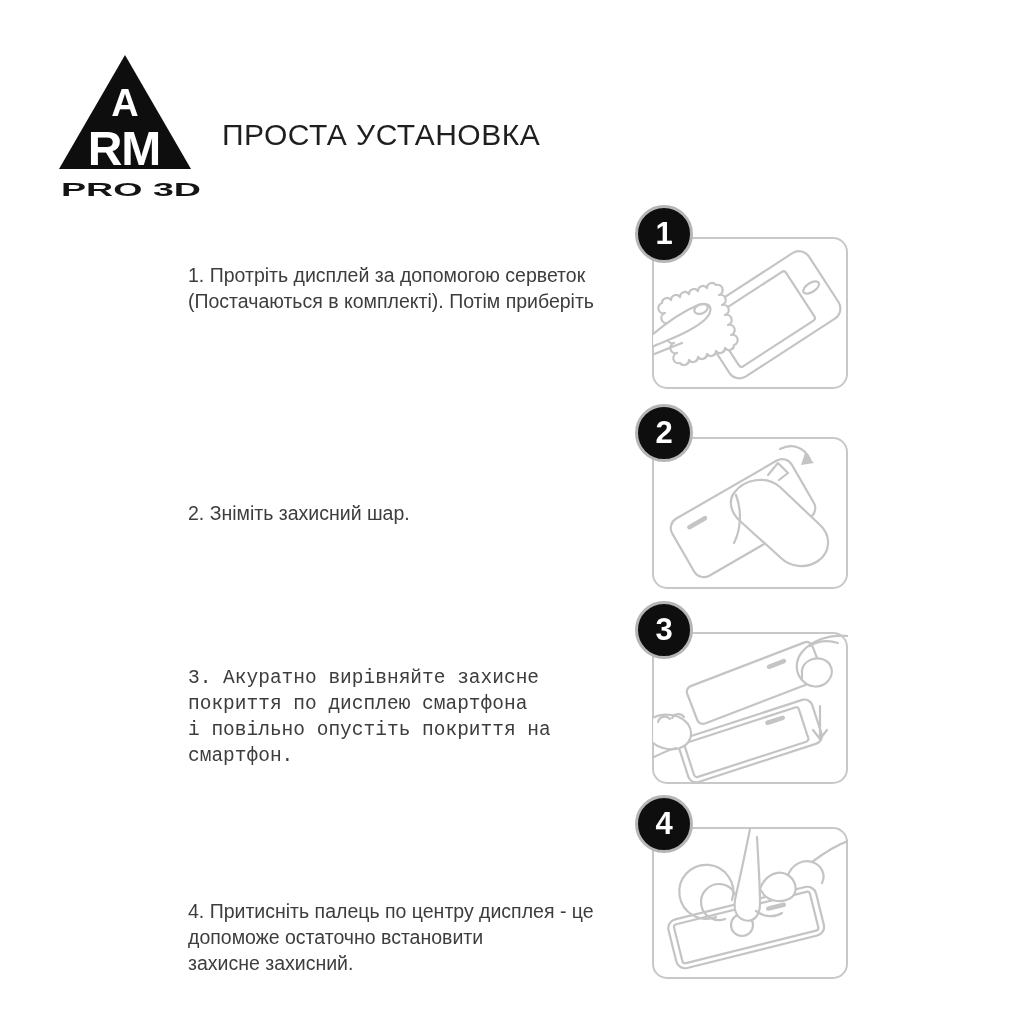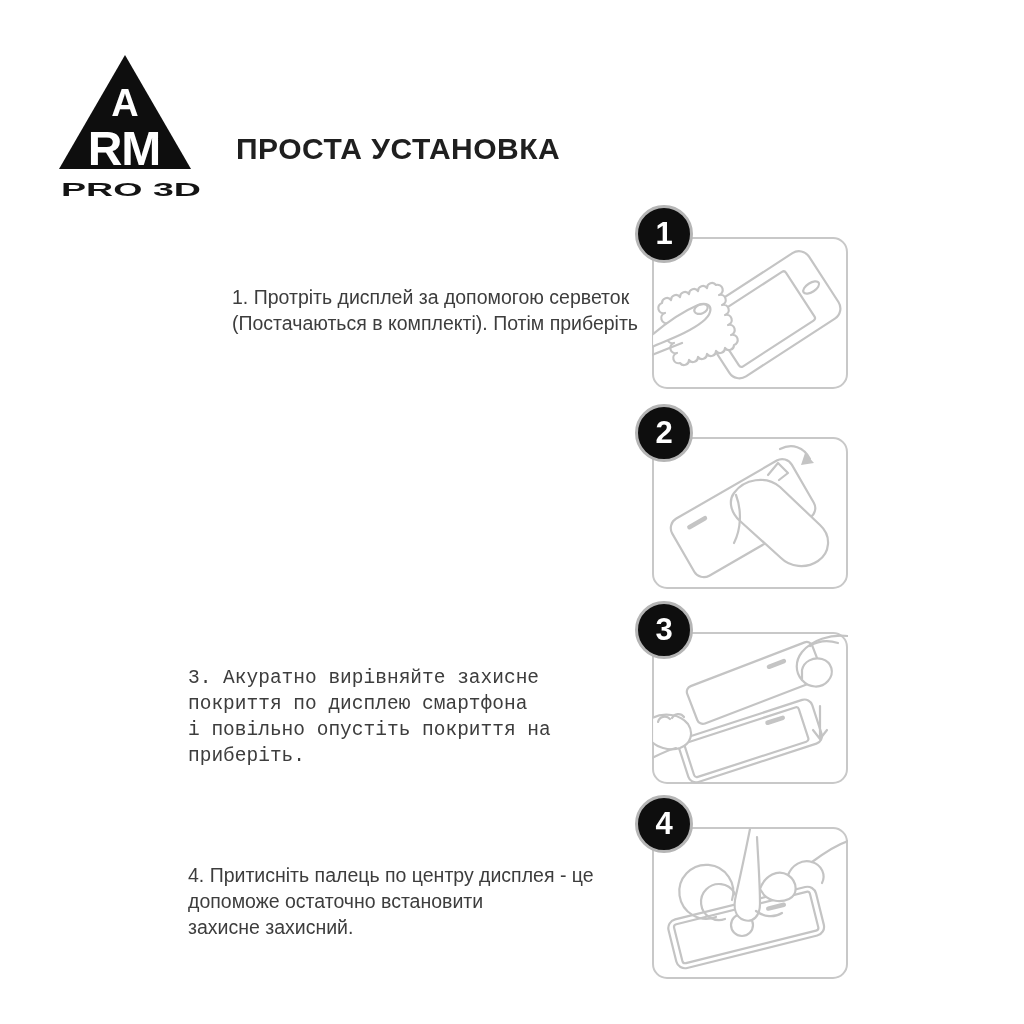--- a/index.html
+++ b/index.html
@@ -7,32 +7,32 @@
     position:relative;
     width:1024px;height:1024px;
     background:#ffffff;
     font-family:"Liberation Sans", sans-serif;
     overflow:hidden;
   }
   
   .logo{position:absolute;left:57px;top:53px;width:150px;height:150px;}
   
   .title{
-    position:absolute;left:220px;top:116px;margin:16px;
-    font-size:30px;font-weight:700;letter-spacing:.5px;color:#1f1f1f;
+    position:absolute;left:220px;top:116px;margin:2px;
+    font-size:30px;font-weight:400;letter-spacing:.5px;color:#1f1f1f;
   }
   
   .step-text{
     position:absolute;left:188px;width:475px;
     font-size:19.5px;line-height:26px;color:#3d3d3d;
   }
-  .st-1{top:284px;margin-left:44px;}
+  .st-1{top:262px;}
   .st-2{top:500px;}
   .st-3{top:665px;font-family:Liberation Mono, monospace;}
-  .st-4{top:862px;}
+  .st-4{top:898px;}
   
   .panel{
     position:absolute;left:652px;width:196px;height:152px;
     border:2px solid #c8c8c8;border-radius:15px;background:#fff;
     box-sizing:border-box;
   }
   .p-1{top:237px;}
   .p-2{top:437px;}
   .p-3{top:632px;}
   .p-4{top:827px;}
@@ -93,20 +93,23 @@
         <path class="fillw" d="M0,98 C14,86 32,74 46,68 C54,65 60,68 58,75 C56,83 44,90 32,96 C20,102 8,106 0,110 Z"></path>
         <ellipse cx="49" cy="72" rx="7" ry="4.5" transform="rotate(-22 49 72)"></ellipse>
         <path d="M0,118 C10,114 20,110 30,106"></path>
       </g>
     </svg>
   </div>
   <div class="badge b-1">
     <span>1</span>
   </div>
 
+  <div class="step-text st-2">
+    <div>2. Зніміть захисний шар.</div>
+  </div>
   <div class="panel p-2">
     <svg class="illus" width="196" height="152" viewBox="0 0 196 152">
       <g transform="rotate(-30 95 80)">
         <rect x="22" y="46" width="138" height="66" rx="11"></rect>
         <line class="thick" x1="40" y1="60" x2="58" y2="60"></line>
       </g>
       <g>
         <path class="fillw" d="M82,56 C92,42 114,38 128,50 L168,88 C180,99 178,116 166,124 C154,132 138,130 129,121 L88,84 C79,76 76,64 82,56 Z"></path>
         <path d="M84,58 C90,74 89,92 82,106"></path>
         <path class="fillw" d="M116,38 L126,26 L136,36 L127,43"></path>
@@ -117,21 +120,21 @@
       </g>
     </svg>
   </div>
   <div class="badge b-2">
     <span>2</span>
   </div>
 
   <div class="step-text st-3">
     <div>3. Акуратно вирівняйте захисне</div>
     <div>покриття по дисплею смартфона</div>
-    <div>і повільно опустіть покриття на приберіть.</div>
+    <div>і повільно опустіть покриття на смартфон.</div>
   </div>
   <div class="panel p-3">
     <svg class="illus" width="196" height="152" viewBox="0 0 196 152">
       <path d="M196,4 C178,2 160,8 150,20 C143,29 143,40 150,48"></path>
       <g transform="rotate(-21 100 52)">
         <rect x="36" y="32" width="134" height="40" rx="6"></rect>
         <line class="thick" x1="122" y1="42" x2="138" y2="42"></line>
       </g>
       <path class="fillw" d="M150,48 C157,56 169,57 176,49 C183,41 180,30 170,27 C161,25 152,29 150,38 Z"></path>
       <path d="M158,14 C166,9 176,8 186,11"></path>

